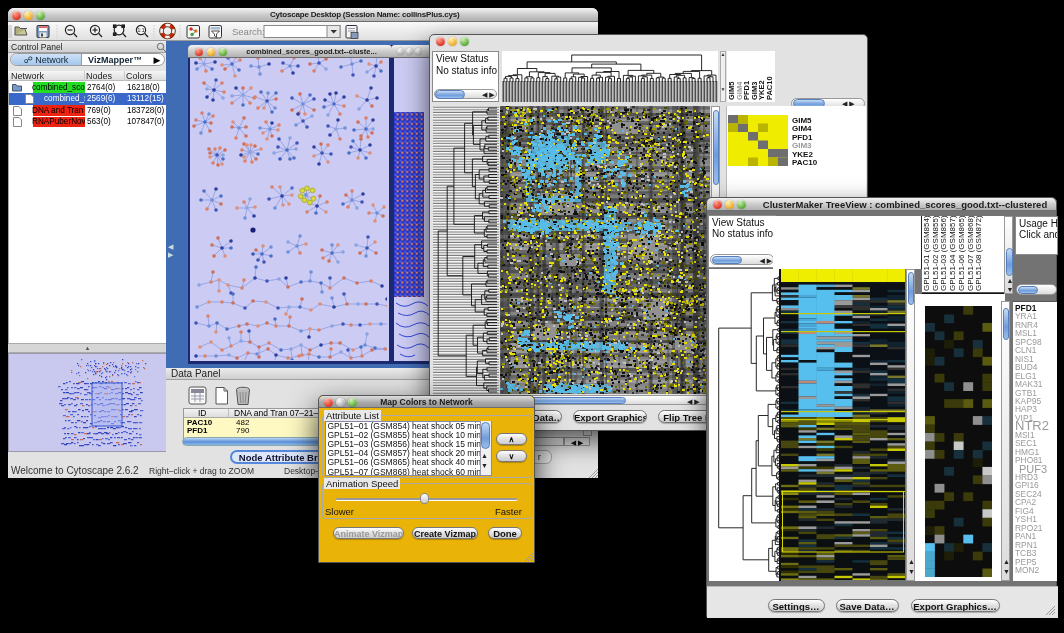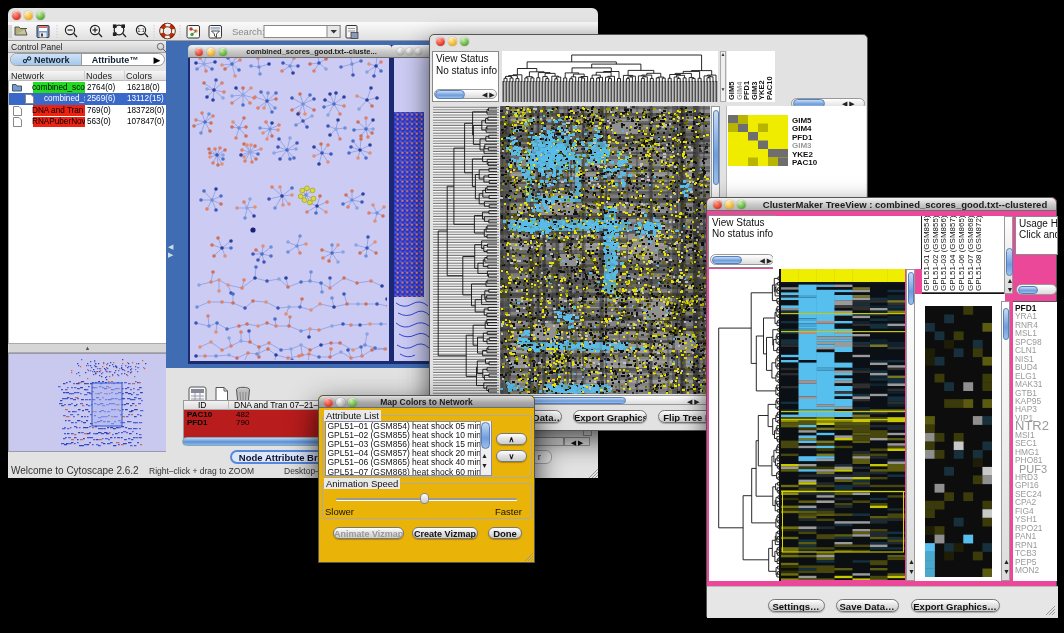--- a/index.html
+++ b/index.html
@@ -15,20 +15,23 @@
 .mbtn{position:absolute;border:1px solid #777;border-radius:999px;white-space:nowrap;overflow:hidden;
  background:linear-gradient(#fff,#e4e4e4 45%,#ccc);font-weight:bold;font-size:11px;
  color:#111;text-align:center;box-shadow:0 1px 1px rgba(0,0,0,.25)}
 .panel{position:absolute;background:#fff;border:1px solid #8a8a8a;font-size:10px;color:#111;line-height:11.5px;padding:1px 3px;overflow:hidden;white-space:nowrap}
 .sb{position:absolute;background:linear-gradient(#fff,#dcdcdc);border:1px solid #999;border-radius:6px}
 .thumb{position:absolute;border-radius:5px;background:linear-gradient(#c8dcf4,#6f9cdc 60%,#9cc0ea);border:1px solid #5580bb}
 .arr{position:absolute;font-size:7px;color:#222;line-height:8px;text-align:center}
 .glab{position:absolute;font-size:8px;color:#111;line-height:8.4px;white-space:pre}
 </style></head><body>
 <div class="win" style="left:8px;top:8px;width:590px;height:470px;border-radius:6px 6px 0 0">
+    <div class="tbar" style="height:14px;font-size:8px;line-height:14px;border-radius:6px 6px 0 0">
+      <span style="position:absolute;left:262px;top:0;letter-spacing:-0.2px">Cytoscape Desktop (Session Name: collinsPlus.cys)</span>
+    </div>
     <div class="lt red" style="left:3.5px;top:3px"></div>
     <div class="lt yel" style="left:15.5px;top:3px"></div>
     <div class="lt grn" style="left:28px;top:3px"></div>
     <div class="abs" style="left:0;top:14px;width:590px;height:19px;background:linear-gradient(#fafafa,#e0e0e0);border-bottom:1px solid #9a9a9a"></div>
     <svg class="abs" style="left:0;top:14px" width="420" height="19" viewBox="0 0 420 19">
 <line x1="1" y1="3" x2="1" y2="16" stroke="#bbb"></line>
       <line x1="3" y1="3" x2="3" y2="16" stroke="#bbb"></line>
 <g>
         <path d="M7 13 L9 7 L17 7 L19 13 Z" fill="#c8c89a" stroke="#444" stroke-width="0.9"></path>
         <path d="M7 13 L7 5 L11 5 L12.5 6.5 L19 6.5" fill="#b0b080" stroke="#444" stroke-width="0.9"></path>
@@ -96,22 +99,22 @@
         <rect x="343" y="10.5" width="7" height="6" fill="#8899bb" stroke="#333" stroke-width="0.7"></rect>
       </g>
 </svg>
     <div class="abs" style="left:0;top:33px;width:590px;height:12px;background:linear-gradient(#ececec,#cfcfcf);border-bottom:1px solid #a0a0a0"></div>
     <div class="abs" style="left:3px;top:33px;font-size:8.5px;color:#222;line-height:12px">Control Panel</div>
     <svg class="abs" style="left:148px;top:33.5px" width="11" height="11">
       <circle cx="4.5" cy="4.5" r="3.2" fill="none" stroke="#666"></circle>
       <line x1="7" y1="7" x2="10" y2="10" stroke="#666"></line>
     </svg>
     <div class="abs" style="left:2px;top:45px;width:155px;height:13px;border:1px solid #999;border-radius:7px;background:#fff;overflow:hidden">
-      <div class="abs" style="left:0;top:0;width:71px;height:13px;background:linear-gradient(#cfe2f7,#9cc2ea);border-right:1px solid #999;font-size:9px;font-weight:bold;text-align:center;line-height:12px;color:#123">☍ Network</div>
-      <div class="abs" style="left:71px;top:0;width:66px;height:13px;font-size:9px;font-weight:bold;text-align:center;line-height:12px;color:#123">Attribute™</div>
+      <div class="abs" style="left:0;top:0;width:71px;height:13px;background:linear-gradient(#cfe2f7,#9cc2ea);border-right:1px solid #999;font-size:9px;font-weight:normal;text-align:center;line-height:12px;color:#123">☍ Network</div>
+      <div class="abs" style="left:71px;top:0;width:66px;height:13px;font-size:9px;font-weight:bold;text-align:center;line-height:12px;color:#123">VizMapper™</div>
       <div class="abs" style="left:137px;top:0;width:18px;height:13px;font-size:9px;text-align:center;line-height:13px;color:#000">▶</div>
     </div>
     <div class="abs" style="left:0px;top:63px;width:159px;height:273px;background:#fff;border:1px solid #aaa"></div>
     <div class="abs" style="left:0px;top:63px;width:159px;height:10px;background:linear-gradient(#f6f6f6,#ddd);border-bottom:1px solid #bbb;font-size:9px;color:#222">
       <span class="abs" style="left:3px">Network</span>
       <span class="abs" style="left:78px">Nodes</span>
       <span class="abs" style="left:118px">Colors</span>
       <span class="abs" style="left:76px;top:0;width:1px;height:10px;background:#ccc"></span>
       <span class="abs" style="left:116px;top:0;width:1px;height:10px;background:#ccc"></span>
     </div>
@@ -605,40 +608,41 @@
             <circle cx="156" cy="292" r="1.8" fill="#3d55b8"></circle>
             <circle cx="170" cy="298" r="1.8" fill="#dd8068"></circle>
             <circle cx="169" cy="289" r="1.8" fill="#4a6fc8"></circle>
             <circle cx="180" cy="292" r="1.8" fill="#d06e58"></circle>
             <circle cx="193" cy="291" r="1.8" fill="#dd8068"></circle>
           </svg>
         </div>
       </div>
     </div>
     <div class="abs" style="left:158px;top:360px;width:432px;height:84px;background:#e2e2e2">
+      <div class="abs" style="left:0;top:0;width:432px;height:12px;background:linear-gradient(#ececec,#cfcfcf);border-bottom:1px solid #a0a0a0;font-size:10px;color:#222;line-height:12px"><span style="margin-left:5px">Data Panel</span></div>
       <svg class="abs" style="left:22px;top:16px" width="80" height="24" viewBox="0 0 80 24">
 <rect x="1" y="3" width="17" height="17" rx="2" fill="#f8f8f8" stroke="#555"></rect>
 <rect x="3" y="5" width="13" height="4" fill="#889"></rect>
         <g stroke="#99a">
           <line x1="3" y1="12" x2="16" y2="12"></line>
           <line x1="3" y1="15" x2="16" y2="15"></line>
           <line x1="7" y1="9" x2="7" y2="18"></line>
           <line x1="12" y1="9" x2="12" y2="18"></line>
         </g>
 <path d="M28 3.5 L36 3.5 L39.5 7 L39.5 20 L28 20 Z" fill="#fff" stroke="#555"></path>
         <path d="M36 3.5 L36 7 L39.5 7" fill="none" stroke="#555"></path>
 <ellipse cx="55" cy="5.5" rx="6.5" ry="2.2" fill="#ccc" stroke="#555"></ellipse>
         <path d="M48.5 5.5 L50 20.5 L60 20.5 L61.5 5.5" fill="#bbb" stroke="#555"></path>
         <g stroke="#888">
           <line x1="52" y1="8" x2="52.8" y2="19"></line>
           <line x1="55" y1="8" x2="55" y2="19"></line>
           <line x1="58" y1="8" x2="57.2" y2="19"></line>
         </g>
 </svg>
-      <div class="abs" style="left:17px;top:32px;width:178px;height:44px;background:#b91c1c;border:1px solid #999;font-size:8px">
+      <div class="abs" style="left:17px;top:40px;width:178px;height:36px;background:#fef9c3;border:1px solid #999;font-size:8px">
         <div class="abs" style="left:0;top:0;width:178px;height:9px;background:linear-gradient(#f2f2f2,#ddd);border-bottom:1px solid #aaa;line-height:9px;font-size:8.5px">
           <span class="abs" style="left:14px">ID</span>
           <span class="abs" style="left:50px">DNA and Tran 07–21–06…</span>
           <span class="abs" style="left:44px;width:1px;height:9px;background:#bbb"></span>
         </div>
         <div class="abs" style="left:3px;top:9.5px;font-weight:bold;line-height:8.5px">PAC10</div>
         <div class="abs" style="left:52px;top:9.5px;line-height:8.5px">482</div>
         <div class="abs" style="left:3px;top:17.5px;font-weight:bold;line-height:8.5px">PFD1</div>
         <div class="abs" style="left:52px;top:17.5px;line-height:8.5px">790</div>
       </div>
@@ -967,21 +971,21 @@
     <div class="mbtn" style="left:93px;top:131px;width:66px;height:12px;line-height:12px;font-size:9px">Create Vizmap</div>
     <div class="mbtn" style="left:169px;top:131px;width:34px;height:12px;line-height:12px;font-size:9.5px">Done</div>
     <svg class="abs" style="right:1px;bottom:1px" width="8" height="8">
       <g stroke="#999">
         <line x1="0" y1="8" x2="8" y2="0"></line>
         <line x1="3" y1="8" x2="8" y2="3"></line>
         <line x1="6" y1="8" x2="8" y2="6"></line>
       </g>
     </svg>
   </div>
-<div class="win" style="left:705.5px;top:197px;width:351px;height:420px;background:#ec4899;border:1px solid #555;border-radius:5px 5px 0 0">
+<div class="win" style="left:705.5px;top:197px;width:351px;height:420px;background:#737373;border:1px solid #555;border-radius:5px 5px 0 0">
     <div class="tbar" style="height:13px;font-size:9.5px;line-height:13px;border-radius:5px 5px 0 0;padding-left:48px">ClusterMaker TreeView : combined_scores_good.txt--clustered</div>
     <div class="lt red" style="left:6px;top:2px"></div>
     <div class="lt yel" style="left:18px;top:2px"></div>
     <div class="lt grn" style="left:30px;top:2px"></div>
     <div class="panel" style="left:1.5px;top:16.5px;width:68px;height:53.5px">View Status<br>No status info f</div>
     <div class="sb" style="left:3.5px;top:56px;width:64px;height:11px">
       <div class="thumb" style="left:1px;top:0.5px;width:30px;height:8.5px"></div>
     </div>
     <div class="arr" style="left:53px;top:58.5px">◀&nbsp;▶</div>
     <div class="abs" style="left:66px;top:17.5px;width:149.5px;height:53.5px;background:#fff;border-right:1.5px solid #222"></div>

